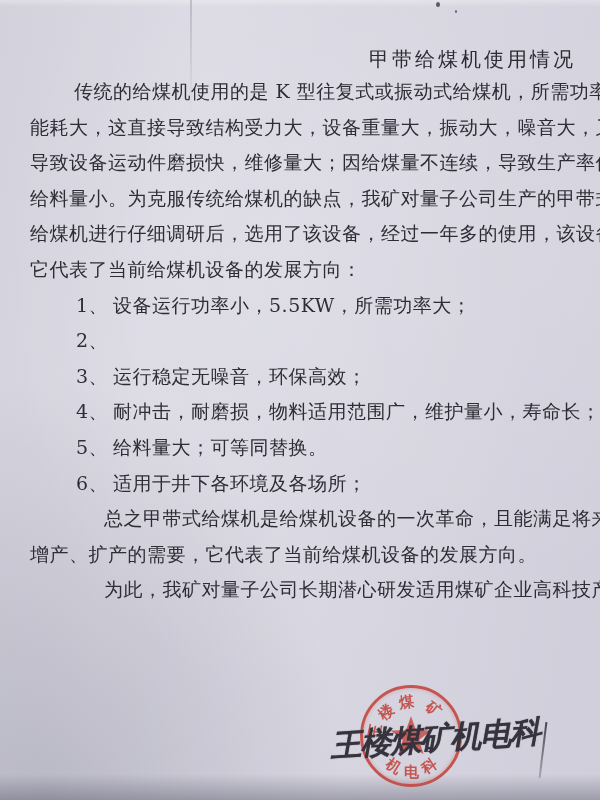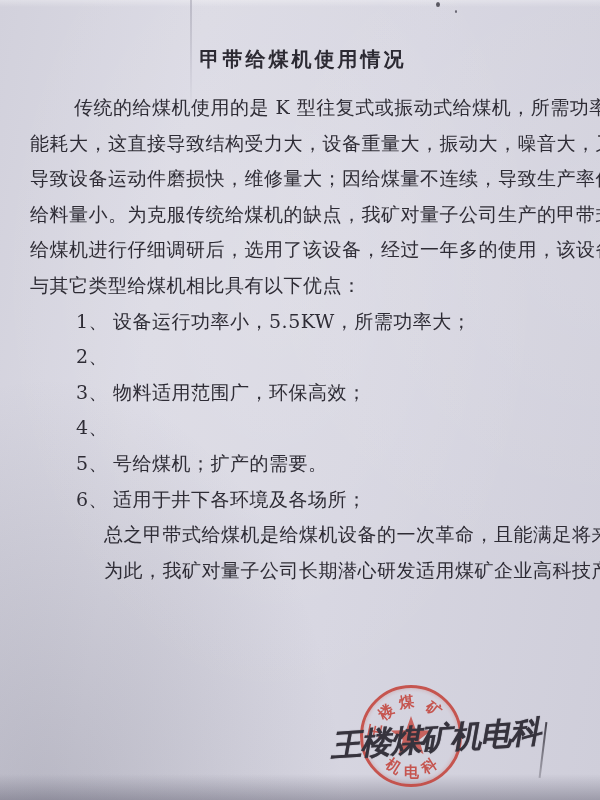--- a/index.html
+++ b/index.html
@@ -17,22 +17,22 @@
   }
   .crease {
     position:absolute; left:190px; top:0; width:2px; height:115px;
     background:linear-gradient(to bottom, rgba(110,108,128,.30), rgba(110,108,128,0));
   }
   .speck { position:absolute; left:436px; top:2px; width:4px; height:5px;
     background:#3a3842; border-radius:50%;
     box-shadow:18px 7px 0 -1px #4a4854, 6px 2px 0 -2px #55525e; opacity:.8; }
   .content { position:absolute; left:30px; right:24px; top:44px; }
   .doc-title {
-    text-align:center; font-size:20px; font-weight:bold; letter-spacing:3px;
-    line-height:30px; margin-bottom:16px; color:#2c2a33;
+    text-align:right; font-size:20px; font-weight:normal; letter-spacing:3px;
+    line-height:30px; color:#2c2a33;
   }
   .line {
     font-size:19px; letter-spacing:.5px; line-height:35.6px; height:35.6px;
     white-space:nowrap; color:#2e2c35;
   }
   .indent-1 { text-indent:44px; }
   .indent-2 { text-indent:74px; }
   .item { display:flex; padding-left:46px; }
   .item .num { width:37px; flex:0 0 37px; }
   
@@ -67,48 +67,50 @@
   <div class="speck"></div>
 
   <div class="content">
     <div class="doc-title">甲带给煤机使用情况</div>
 
     <div class="line indent-1">传统的给煤机使用的是 K 型往复式或振动式给煤机，所需功率大，</div>
     <div class="line">能耗大，这直接导致结构受力大，设备重量大，振动大，噪音大，又</div>
     <div class="line">导致设备运动件磨损快，维修量大；因给煤量不连续，导致生产率低，</div>
     <div class="line">给料量小。为克服传统给煤机的缺点，我矿对量子公司生产的甲带式</div>
     <div class="line">给煤机进行仔细调研后，选用了该设备，经过一年多的使用，该设备</div>
-    <div class="line">与其它类型给煤机相比具有以下优点：</div>
+    <div class="line">它代表了当前给煤机设备的发展方向：</div>
 
     <div class="item">
       <div class="line num">1、</div>
       <div class="line">设备运行功率小，5.5KW，所需功率大；</div>
     </div>
     <div class="item">
       <div class="line num">2、</div>
     </div>
     <div class="item">
       <div class="line num">3、</div>
-      <div class="line">物料适用范围广，环保高效；</div>
+      <div class="line">运行稳定无噪音，环保高效；</div>
     </div>
     <div class="item">
       <div class="line num">4、</div>
+      <div class="line">耐冲击，耐磨损，物料适用范围广，维护量小，寿命长；</div>
     </div>
     <div class="item">
       <div class="line num">5、</div>
       <div>
-        <div class="line">号给煤机；扩产的需要。</div>
+        <div class="line">给料量大；可等同替换。</div>
       </div>
     </div>
     <div class="item">
       <div class="line num">6、</div>
       <div class="line">适用于井下各环境及各场所；</div>
     </div>
 
     <div class="line indent-2">总之甲带式给煤机是给煤机设备的一次革命，且能满足将来</div>
+    <div class="line">增产、扩产的需要，它代表了当前给煤机设备的发展方向。</div>
 
     <div class="line indent-2">为此，我矿对量子公司长期潜心研发适用煤矿企业高科技产</div>
   </div>
 
   <div class="stamp">
     <div class="stamp-ring"></div>
     <svg viewBox="0 0 106 106">
       <polygon fill="#c4443c" fill-opacity="0.9" points="53,33 58,47.2 73.3,47.6 61.2,56.8 65.5,71.3 53,62.7 40.5,71.3 44.8,56.8 32.7,47.6 48,47.2"></polygon>
     </svg>
     <span class="arc-char" style="left:10px;  top:39px; transform:rotate(-78deg);">王</span>

